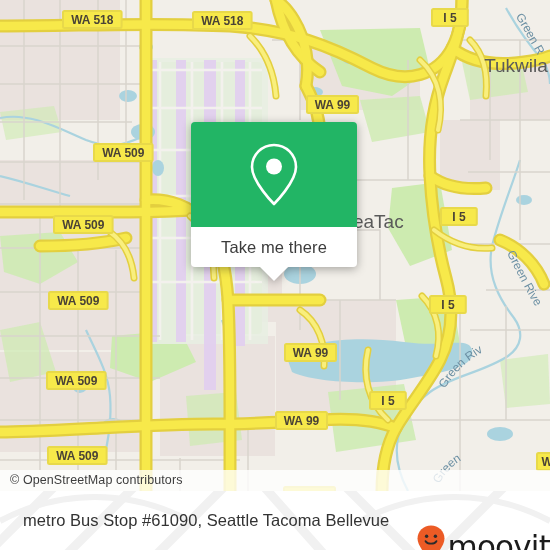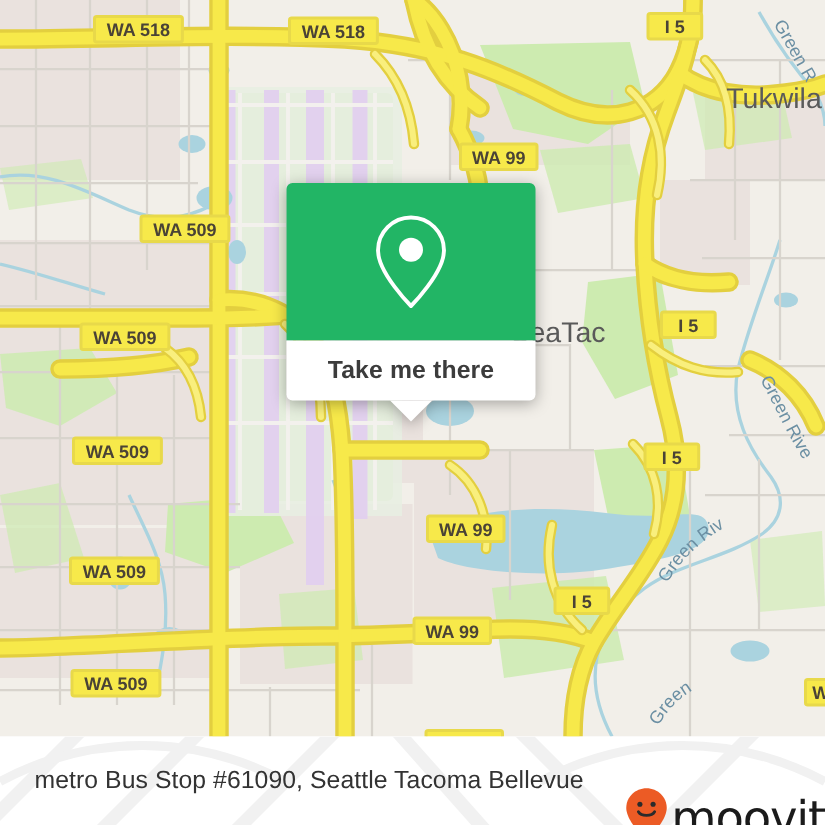--- a/index.html
+++ b/index.html
@@ -31,21 +31,20 @@
     filter:drop-shadow(0 2px 5px rgba(0,0,0,0.32));
   }
   .popup-head{
     height:105px;border-radius:4px 4px 0 0;
     display:flex;align-items:center;justify-content:center;
   }
   .popup-foot{
     height:40px;background:#ffffff;border-radius:0 0 4px 4px;
     display:flex;align-items:center;justify-content:center;
     position:relative;
-    font-weight:bold;
   }
   .popup-foot .label{
     font-size:16.5px;color:#3c3c3c;letter-spacing:0.1px;
   }
   .popup-tail{
     position:absolute;left:50%;top:100%;
     width:0;height:0;margin-left:-14px;
     border-left:14px solid transparent;
     border-right:14px solid transparent;
     border-top:14px solid #ffffff;
@@ -340,20 +339,21 @@
               <text x="551.1" y="466" text-anchor="middle" font-family="Liberation Sans, sans-serif" font-size="12" font-weight="bold" fill="#4a4336">WA</text>
             </g>
             <g>
               <rect x="284" y="487" width="51" height="17" rx="1.5" fill="#f7e94a" stroke="#e8d94a" stroke-width="2"></rect>
               <text x="309.5" y="500" text-anchor="middle" font-family="Liberation Sans, sans-serif" font-size="12" font-weight="bold" fill="#4a4336">WA 99</text>
             </g>
           </g>
       </g>
     </svg>
 
+    <div class="osm-attr">© OpenStreetMap contributors</div>
   </div>
 
   <div class="popup">
     <div class="popup-head" style="background: rgb(34, 181, 101);">
       <svg width="52" height="66" viewBox="0 0 52 66">
         <path d="M26,3 C13.8,3 4,12.8 4,25 C4,40 26,62 26,62 C26,62 48,40 48,25 C48,12.8 38.2,3 26,3 Z" fill="none" stroke="#ffffff" stroke-width="2.6" stroke-linejoin="round"></path>
         <circle cx="26" cy="24.5" r="8" fill="#ffffff"></circle>
       </svg>
     </div>
     <div class="popup-foot" style="background: rgb(255, 255, 255);">

